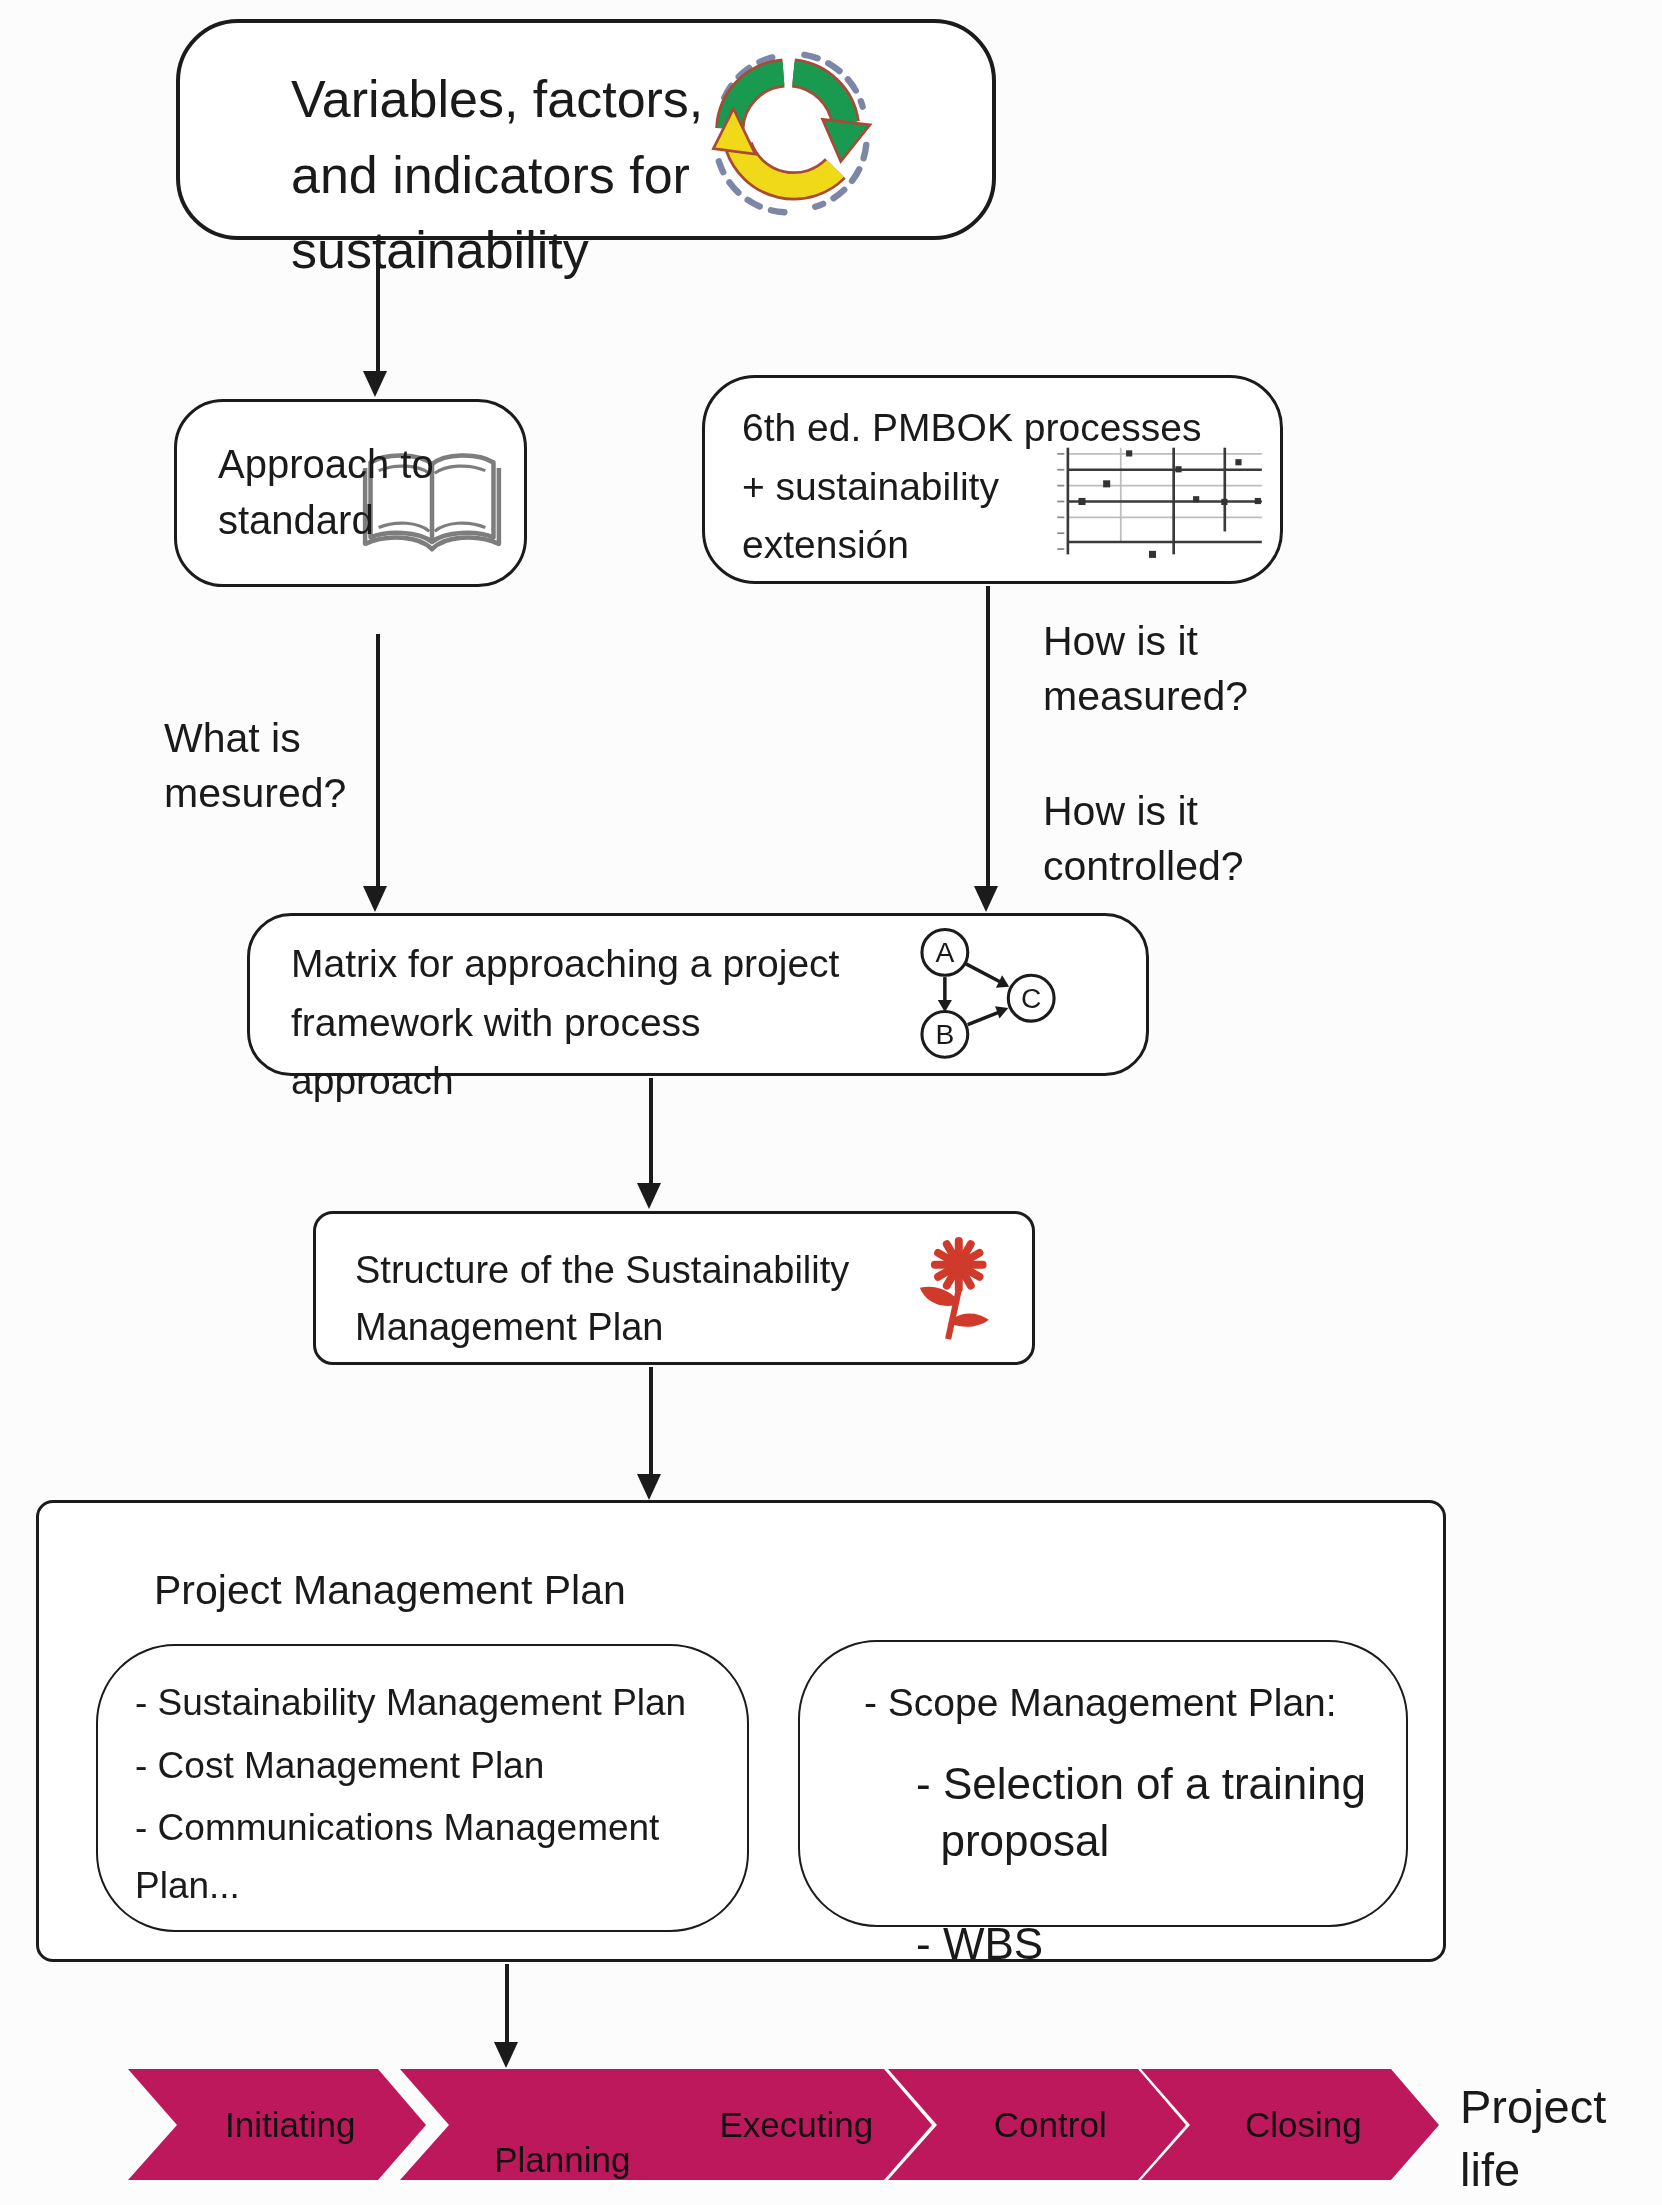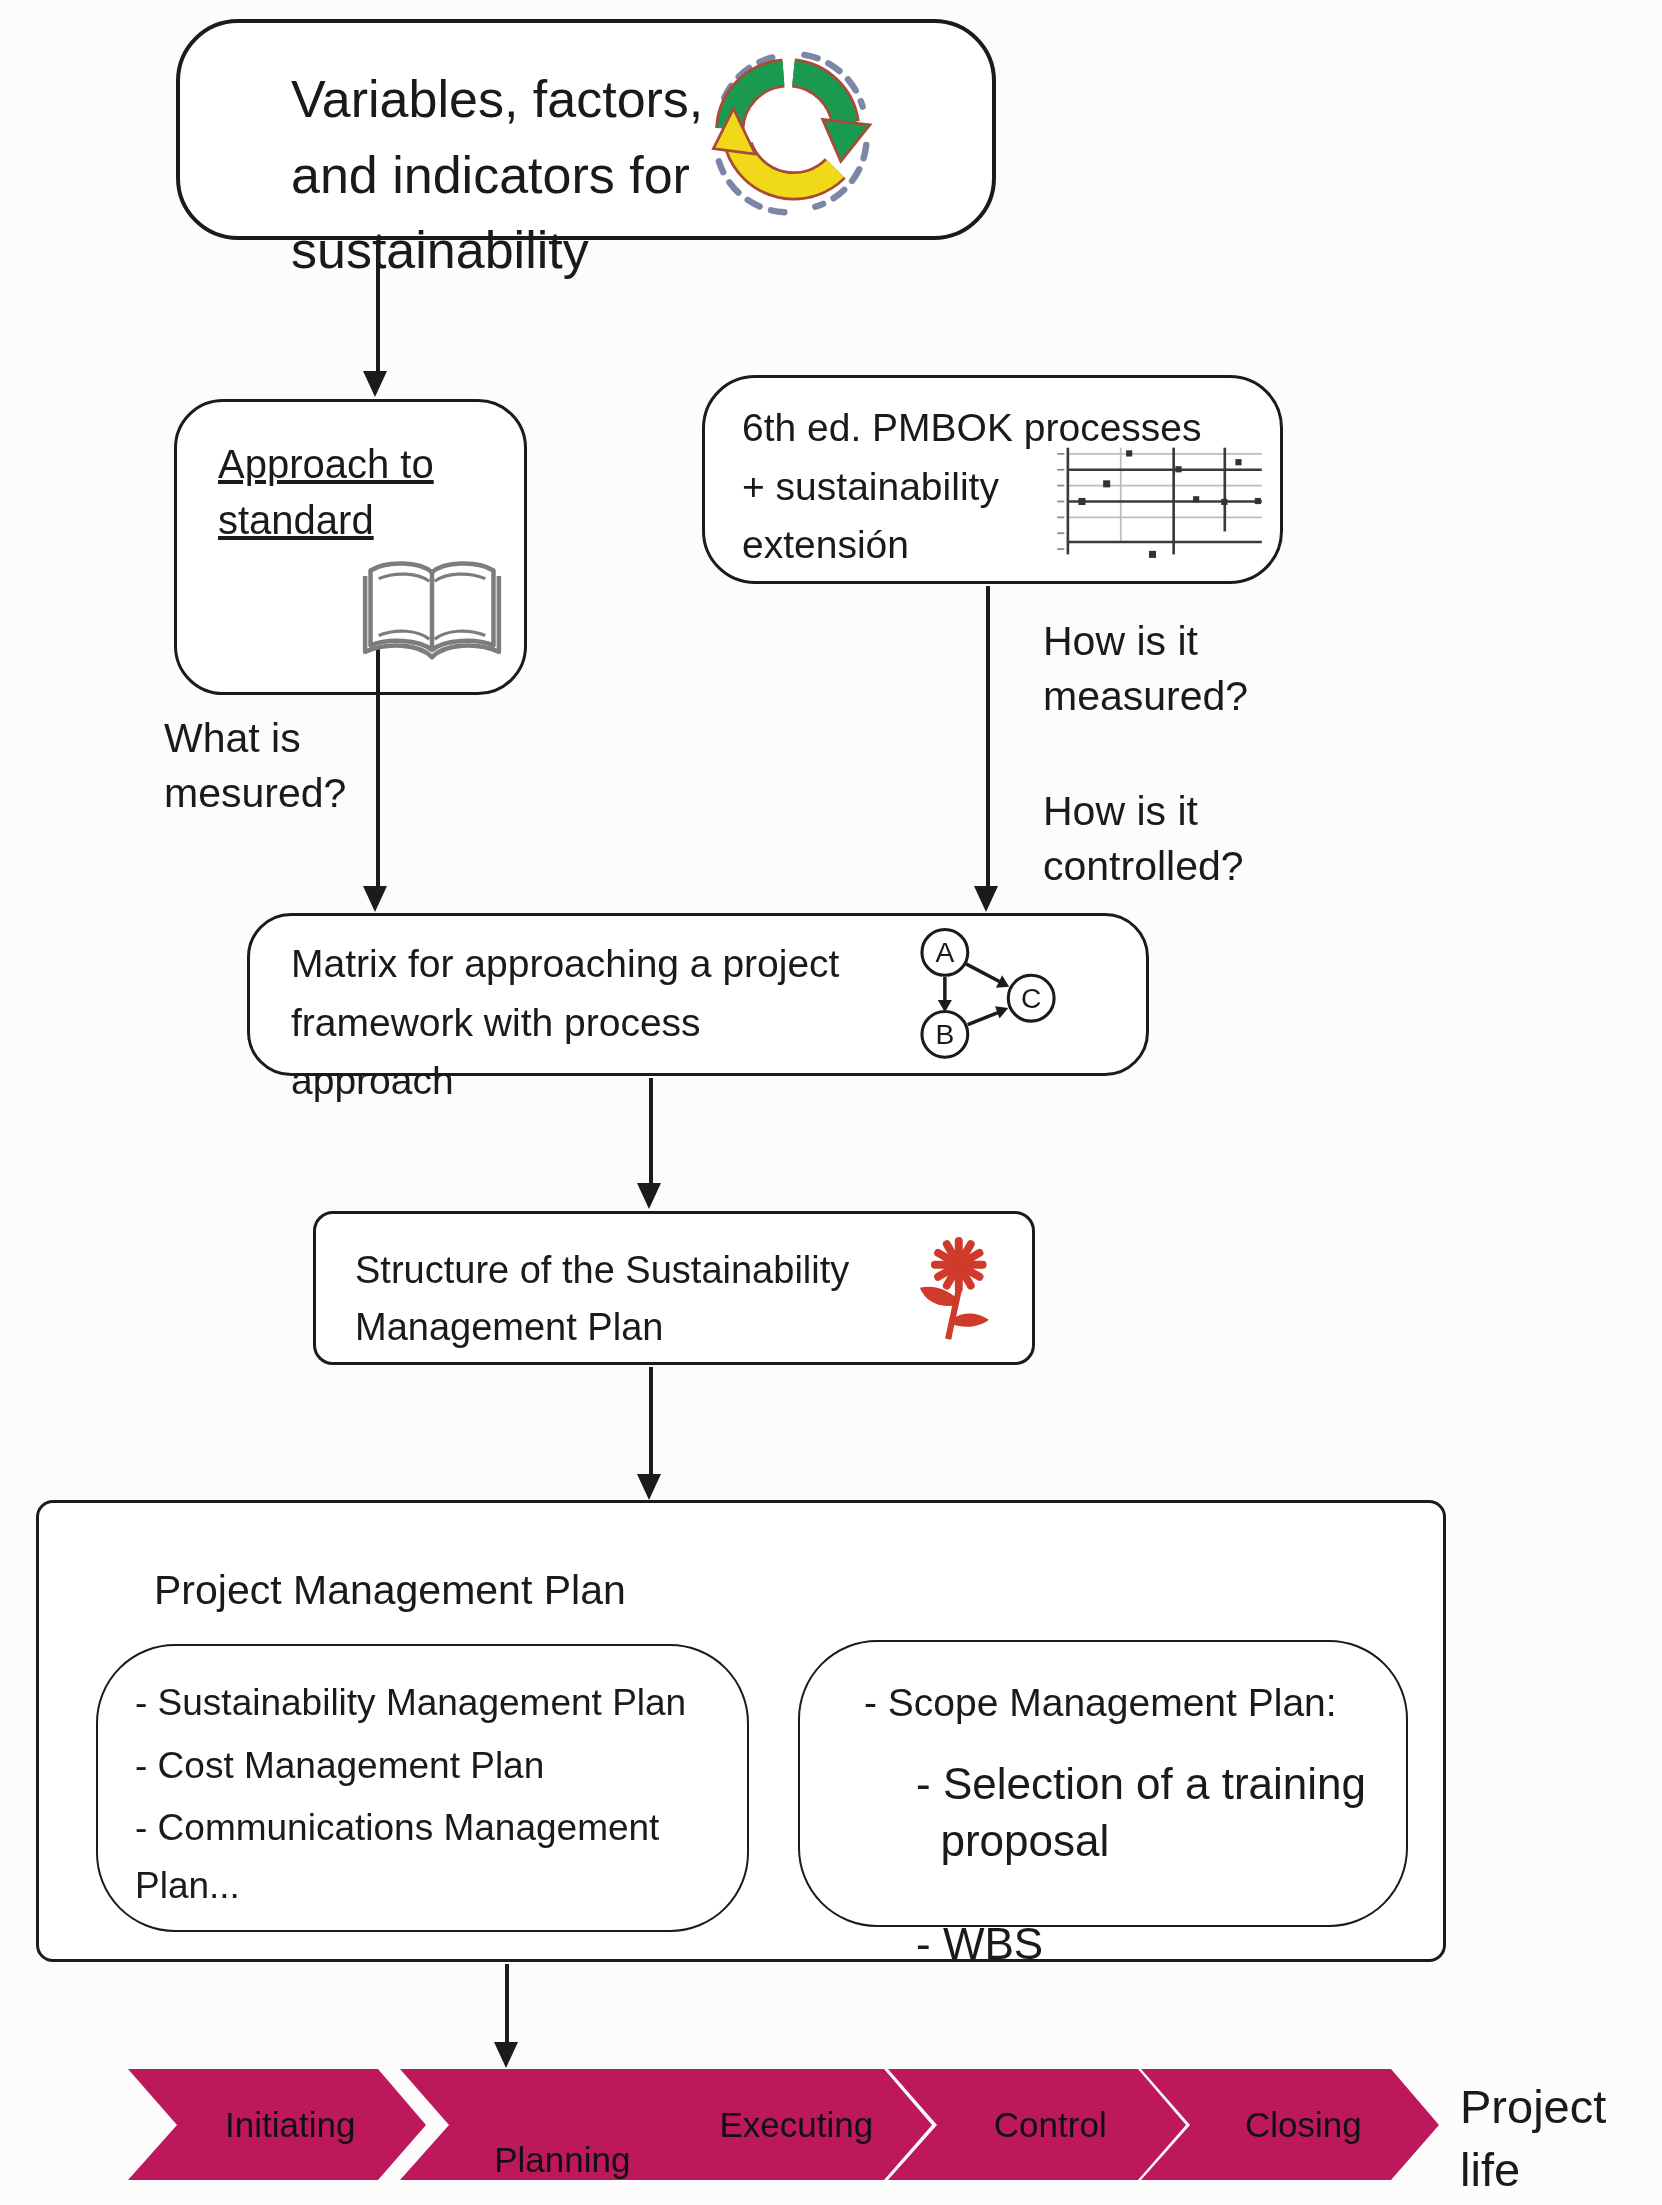--- a/index.html
+++ b/index.html
@@ -62,21 +62,21 @@
       <polygon points="138,84 190,90 158,130" fill="#1a9a50" stroke="#a84a38" stroke-width="3"></polygon>
 
       <path d="M152,138 A64,64 0 0 1 46,114" stroke="#efd918" stroke-width="26" fill="none"></path>
       <polygon points="18,116 64,122 40,72" fill="#efd918" stroke="#a84a38" stroke-width="3"></polygon>
     </svg>
   </div>
 
   <div class="stem" style="left:376px; top:242px; height:131px;"></div>
   <div class="ahead" style="left:363px; top:371px;"></div>
 
-  <div class="fbox" style="left:174px; top:399px; width:353px; height:296px; border-radius:49px;text-decoration:underline;">
+  <div class="fbox" style="left:174px; top:399px; width:353px; height:188px; border-radius:49px;">
     <div class="btext" style="padding:34px 0 0 41px; font-size:40px; line-height:1.4;">Approach to
 standard</div>
     <svg class="icon-abs" style="right:17.6px; bottom:23px;" width="148" height="113" viewBox="0 0 160 125">
       <g stroke="#7d7d7d" stroke-width="5" fill="#ffffff" stroke-linejoin="round">
         <path d="M6,22 L6,106 C30,95 66,97 80,112 C94,97 130,95 154,106 L154,22"></path>
         <path d="M80,18 C66,6 30,5 12,16 L12,99 C30,91 66,92 80,104 C94,92 130,91 148,99 L148,16 C130,5 94,6 80,18 Z"></path>
         <path d="M80,18 L80,104" fill="none"></path>
         <path d="M21,25 C40,17 65,19 77,28" fill="none" stroke-width="3.5"></path>
         <path d="M139,25 C120,17 95,19 83,28" fill="none" stroke-width="3.5"></path>
         <path d="M21,88 C40,80 65,82 77,92" fill="none" stroke-width="3.5"></path>

